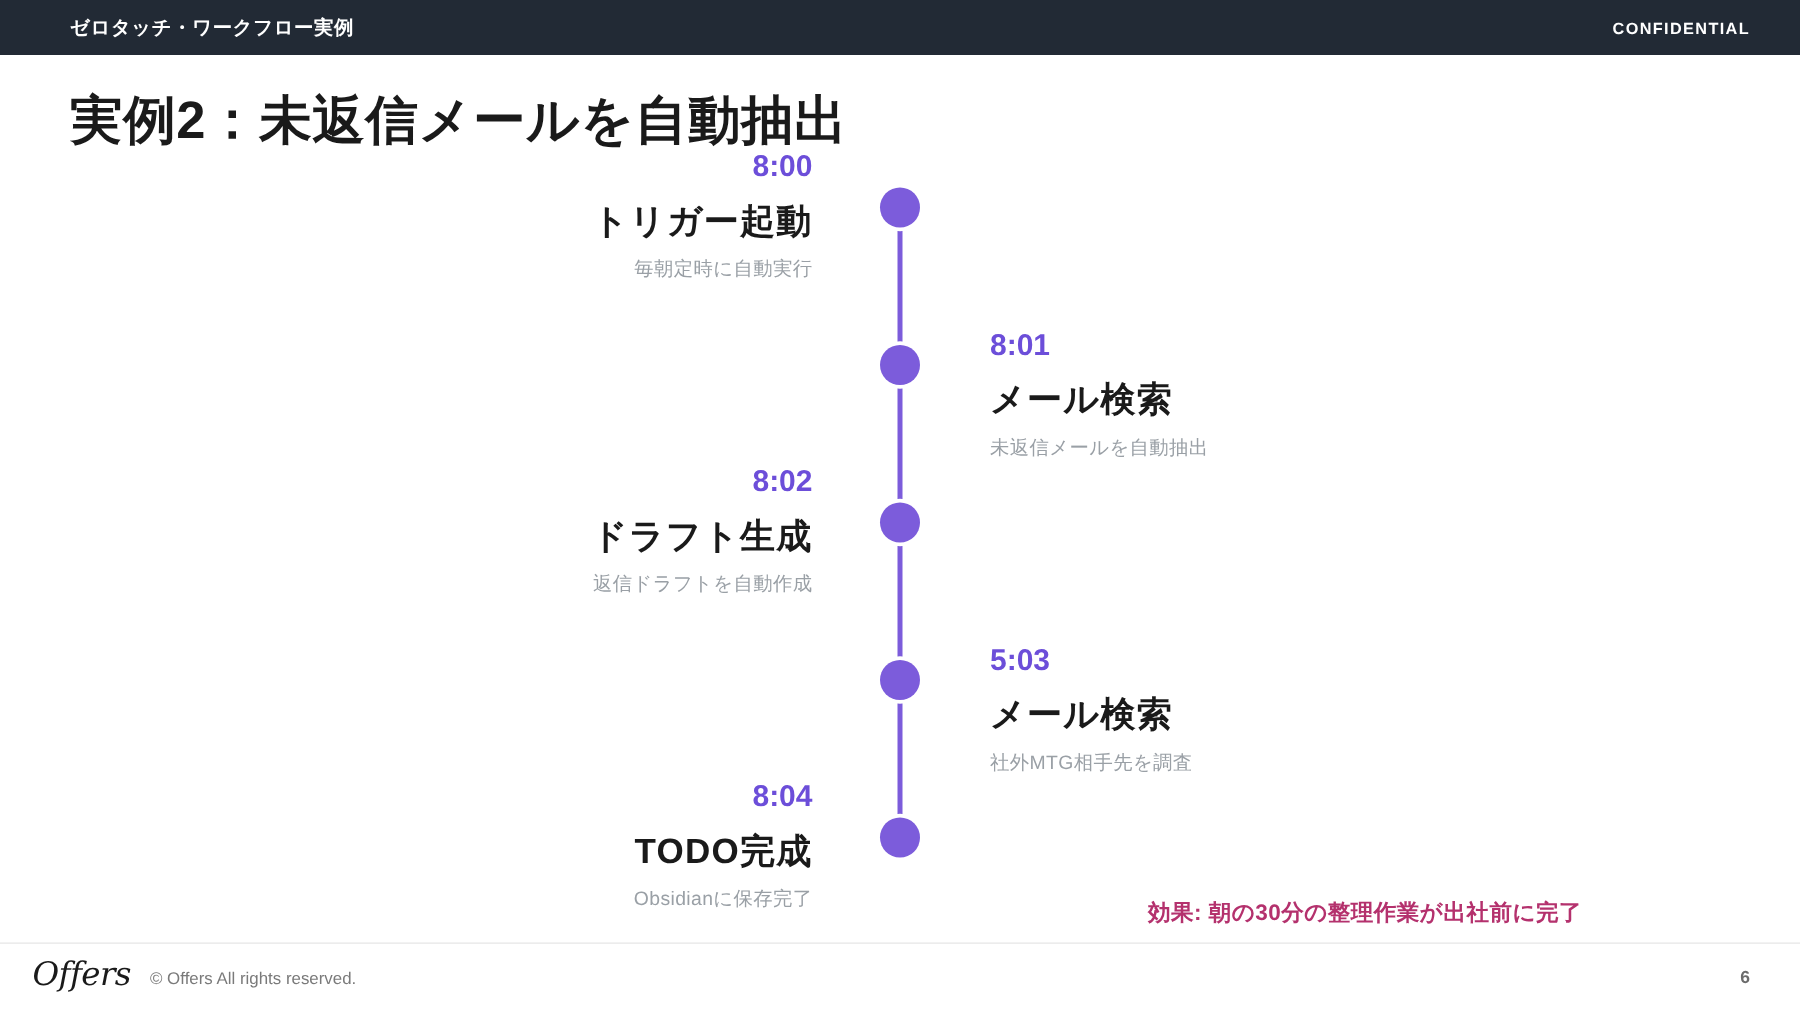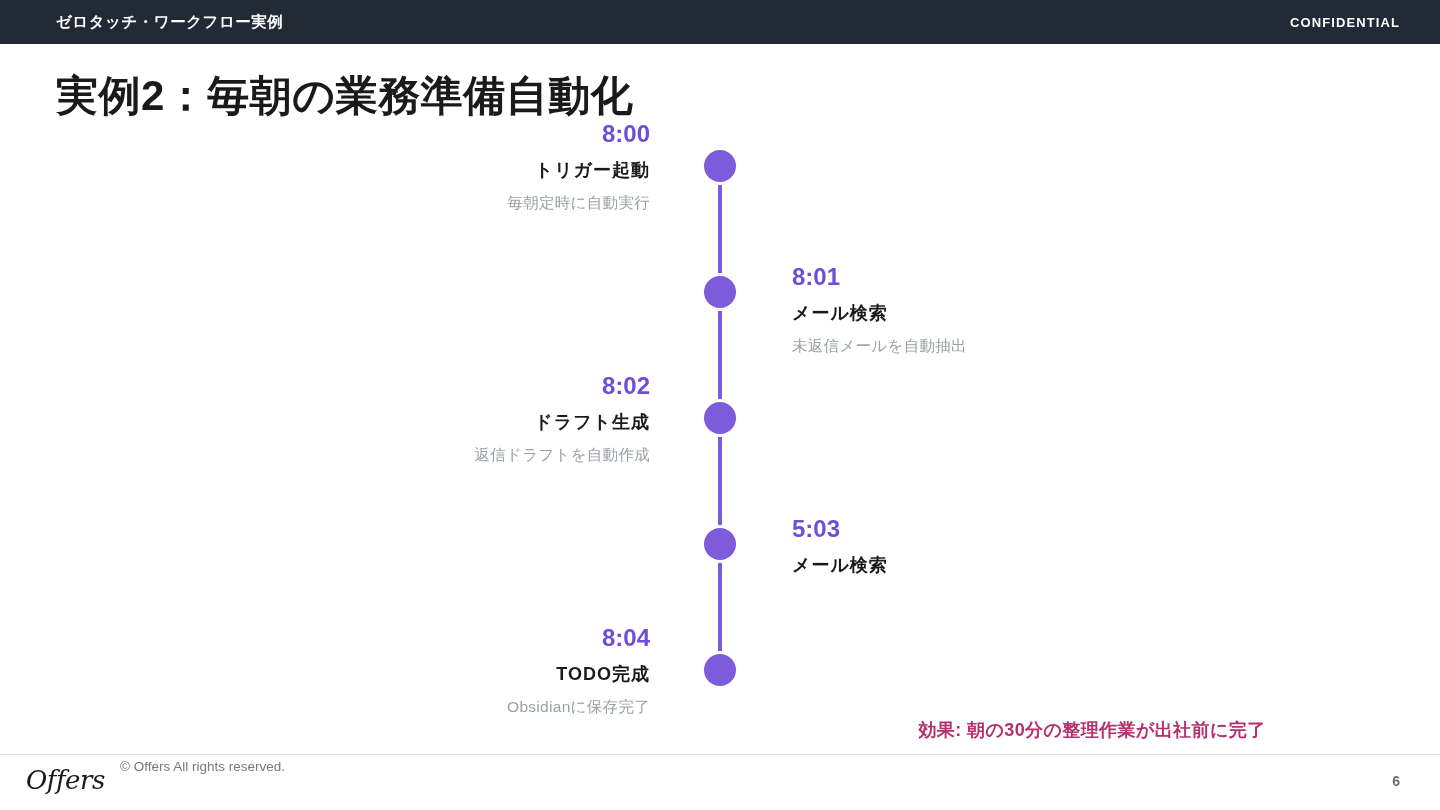--- a/index.html
+++ b/index.html
@@ -95,21 +95,21 @@
     margin-top: 17px;
   }
   .node-time {
     font-size: 24px;
     font-weight: bold;
     color: #6c4ed9;
     line-height: 1.2;
     margin-bottom: 10px;
   }
   .node-title {
-    font-size: 18px;
+    font-size: 28px;
     font-weight: bold;
     color: #1a1a1a;
     line-height: 1.25;
     letter-spacing: 1px;
     margin-bottom: 12px;
   }
   .node-desc {
     font-size: 15.5px;
     color: #9aa0a6;
     line-height: 1.3;
@@ -145,21 +145,21 @@
     top: 10px;
     font-family: "DejaVu Serif", serif;
     font-size: 26px;
     font-style: italic;
     color: #1a1a1a;
     letter-spacing: -0.5px;
   }
   .footer-copy {
     position: absolute;
     left: 120px;
-    top: 4px;
+    top: 20px;
     font-size: 13.5px;
     color: #7a7a7a;
     text-align: center;
   }
   .footer-page {
     position: absolute;
     right: 40px;
     top: 18px;
     font-size: 14px;
     font-weight: bold;
@@ -167,21 +167,21 @@
   }
 </style>
 </head>
 <body>
 
 <div class="topbar">
   <div class="topbar-title">ゼロタッチ・ワークフロー実例</div>
   <div class="topbar-badge">CONFIDENTIAL</div>
 </div>
 
-<div class="slide-title">実例2：毎朝の業務準備自動化</div>
+<div class="slide-title">実例2：未返信メールを自動抽出</div>
 
 <div class="timeline">
   <div class="timeline-line"></div>
 
   <div class="node-dot" style="top:30px;"></div>
   <div class="node-block left" style="top:0px;">
     <div class="node-time">8:00</div>
     <div class="node-title">トリガー起動</div>
     <div class="node-desc">毎朝定時に自動実行</div>
   </div>
@@ -197,20 +197,21 @@
   <div class="node-block left" style="top:252px;">
     <div class="node-time">8:02</div>
     <div class="node-title">ドラフト生成</div>
     <div class="node-desc">返信ドラフトを自動作成</div>
   </div>
 
   <div class="node-dot" style="top:408px;"></div>
   <div class="node-block right" style="top:378px;">
     <div class="node-time">5:03</div>
     <div class="node-title">メール検索</div>
+    <div class="node-desc">社外MTG相手先を調査</div>
   </div>
 
   <div class="node-dot" style="top:534px;"></div>
   <div class="node-block left" style="top:504px;">
     <div class="node-time">8:04</div>
     <div class="node-title">TODO完成</div>
     <div class="node-desc">Obsidianに保存完了</div>
   </div>
 </div>
 

